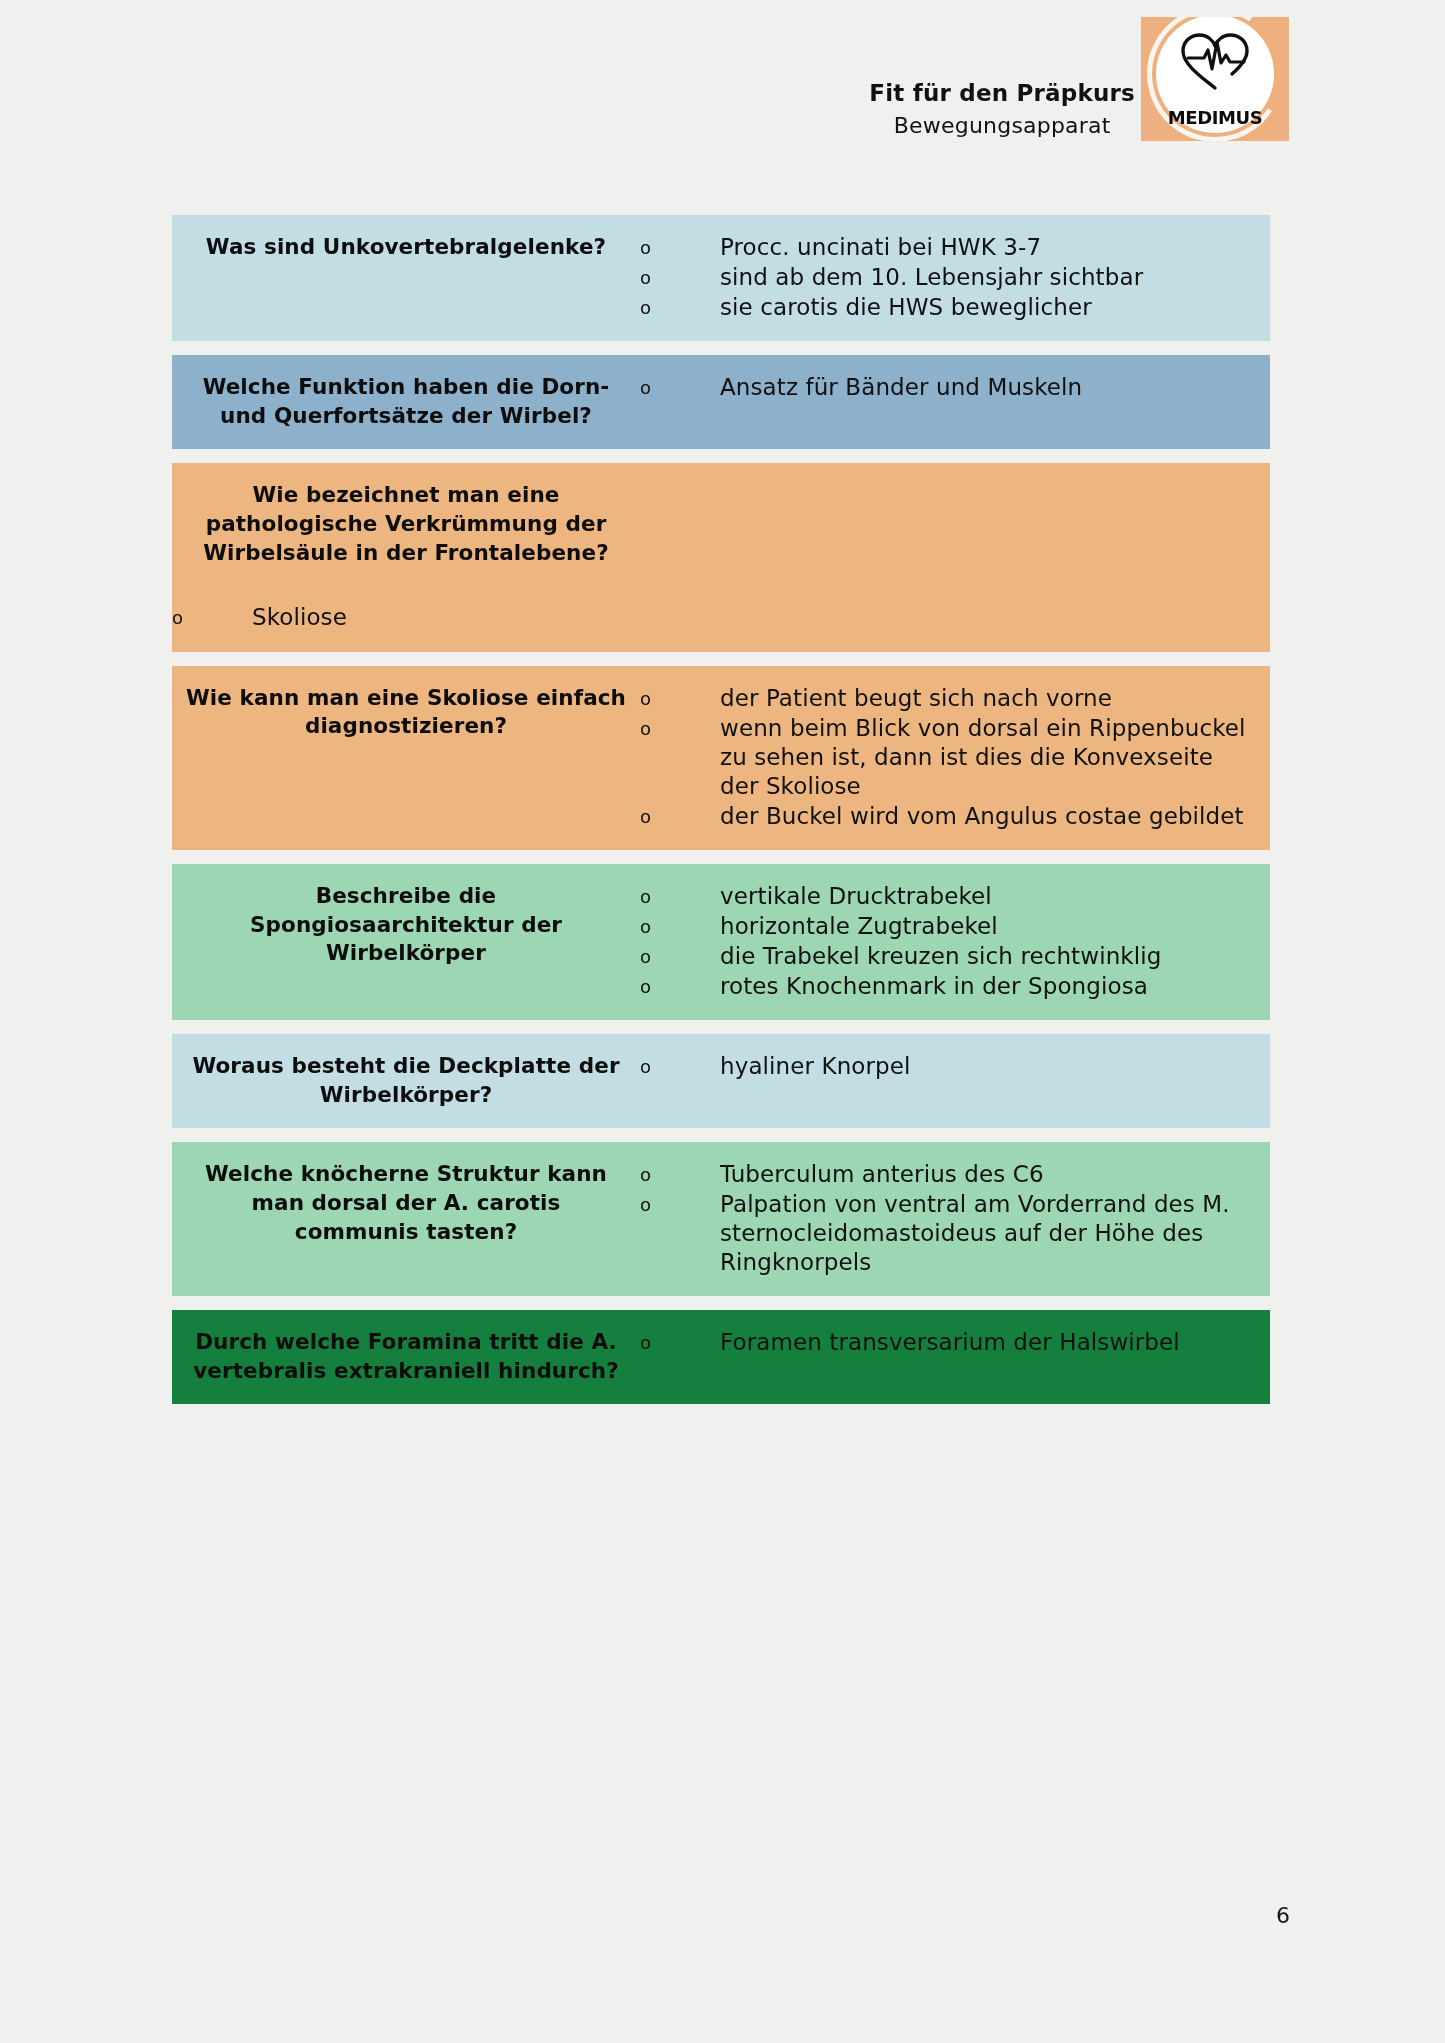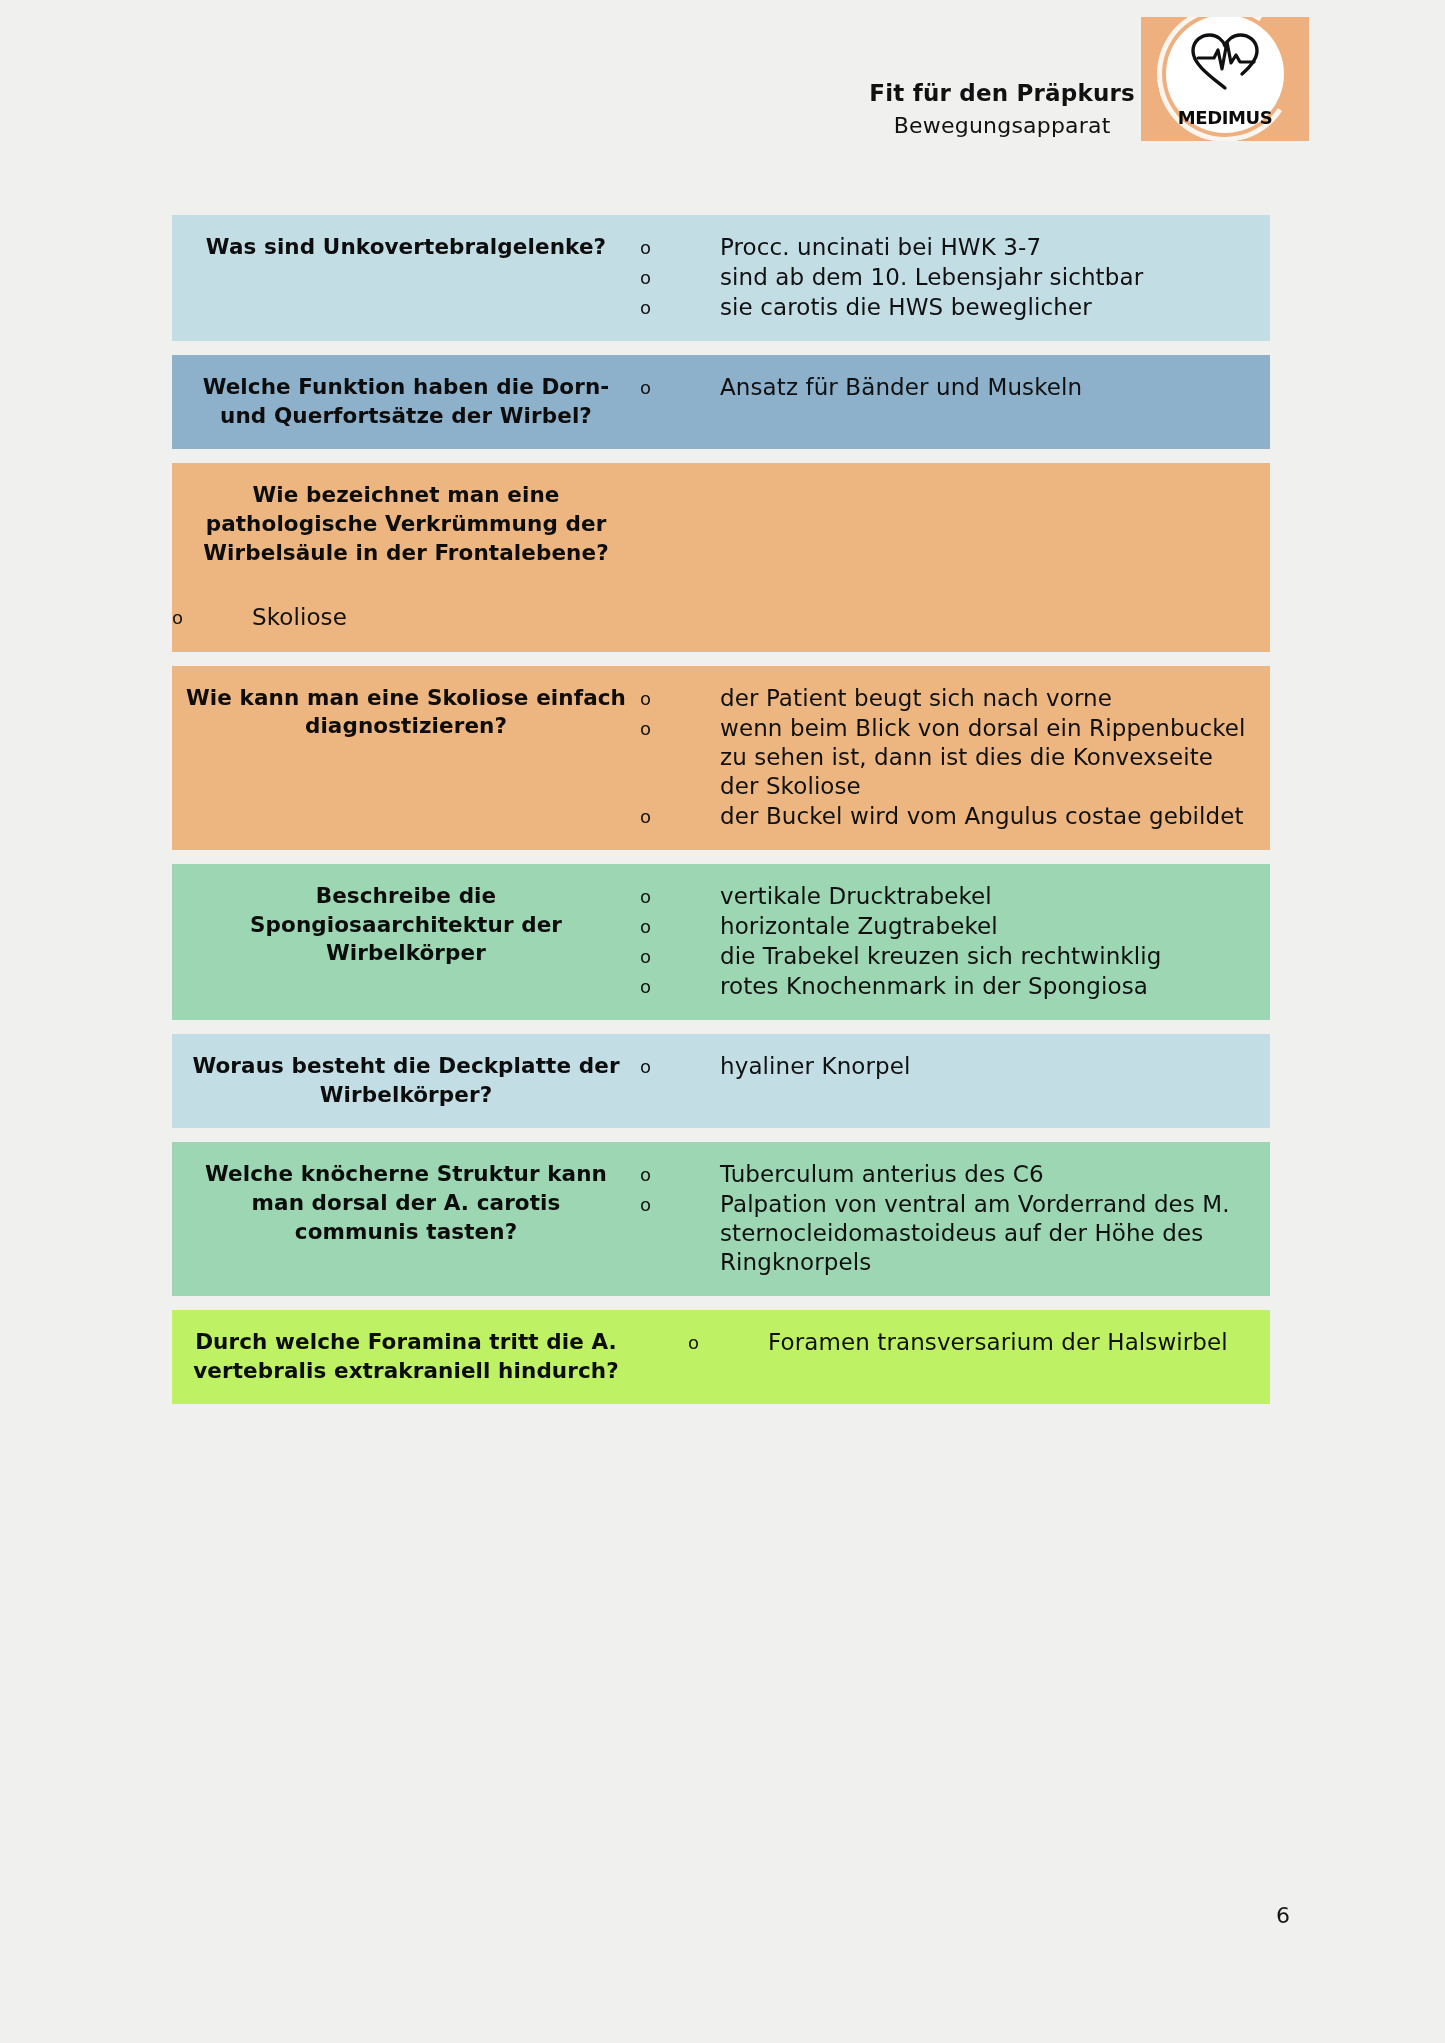--- a/index.html
+++ b/index.html
@@ -47,21 +47,21 @@
     white-space: nowrap;
     margin-top: 2px;
     text-align: center;
   }
 
   
   .logo {
     position: absolute;
     left: 1141px;
     top: 17px;
-    width: 168px;
+    width: 148px;
     height: 124px;
     background: #eeb07f;
     overflow: hidden;
   }
   .logo-disc {
     position: absolute;
     left: 50%;
     top: 46%;
     transform: translate(-50%, -50%);
     width: 118px;
@@ -308,21 +308,21 @@
             <span class="a-bullet">o</span>
             <span class="a-body">Tuberculum anterius des C6</span>
           </li>
           <li class="a-item">
             <span class="a-bullet">o</span>
             <span class="a-body">Palpation von ventral am Vorderrand des M. sternocleidomastoideus auf der Höhe des Ringknorpels</span>
           </li>
         </ul>
       </div>
     </div>
-    <div class="row" style="background: #bef264; gap: 48px;">
+    <div class="row" style="background: #15803d;">
       <div class="q-cell">
         <div class="q-text">Durch welche Foramina tritt die A. vertebralis extrakraniell hindurch?</div>
       </div>
       <div class="a-cell">
         <ul class="a-list">
           <li class="a-item">
             <span class="a-bullet">o</span>
             <span class="a-body">Foramen transversarium der Halswirbel</span>
           </li>
         </ul>

